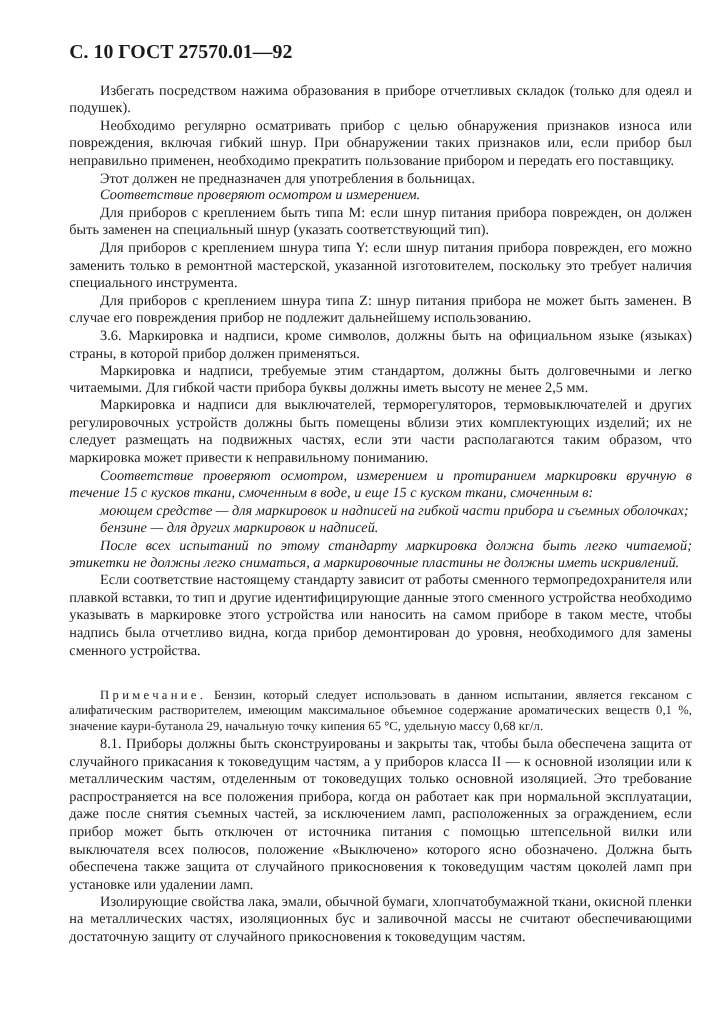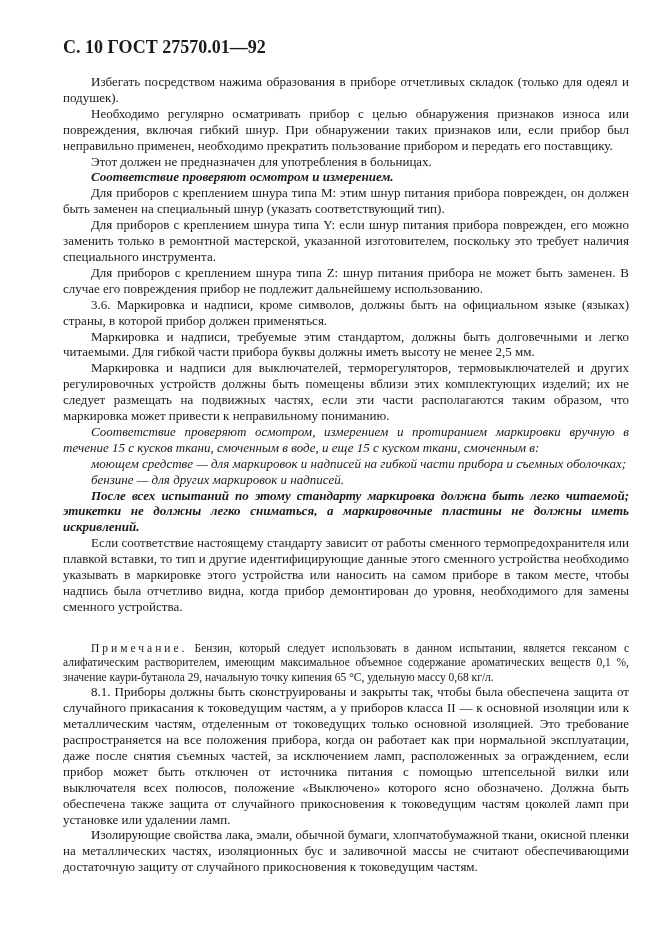--- a/index.html
+++ b/index.html
@@ -1,40 +1,40 @@
 <!DOCTYPE html>
 <html><head>
 <meta charset="utf-8">
 <style>
   html, body { margin: 0; padding: 0; background: #ffffff; }
   body { width: 661px; height: 936px; position: relative; overflow: hidden;
          font-family: "Liberation Serif", "DejaVu Serif", serif; color: #1a1a1a; }
   .page { position: absolute; left: 63px; top: 38px; width: 566px; }
   .header { font-weight: bold; font-size: 18px; line-height: 18px; margin: 0 0 18px 0; }
   p { margin: 0; font-size: 13px; line-height: 15.9px; text-align: justify; text-indent: 28px; }
-  p.it { font-style: italic; font-weight: bold; }
+  p.it { font-style: italic; }
   p.it-hang { font-style: italic; text-indent: 28px; }
   p.it-sub { font-style: italic; text-indent: 28px; }
   .note { font-size: 11.5px; line-height: 14.5px; text-align: justify; text-indent: 28px; margin-top: 26px; }
   .spaced { letter-spacing: 3px; }
   .amend { font-size: 13px; line-height: 16px; margin-top: 13px; text-indent: 28px; }
   .amend b { margin-left: 8px; }
   .section { font-weight: bold; font-size: 13.5px; line-height: 18px; text-align: center; margin-top: 36px; margin-bottom: 14px; }
 </style>
 </head>
 <body>
 
 <div class="page">
   <div class="header">С. 10 ГОСТ 27570.01—92</div>
 
   <p>Избегать посредством нажима образования в приборе отчетливых складок (только для одеял и подушек).</p>
   <p>Необходимо регулярно осматривать прибор с целью обнаружения признаков износа или повреждения, включая гибкий шнур. При обнаружении таких признаков или, если прибор был неправильно применен, необходимо прекратить пользование прибором и передать его поставщику.</p>
   <p>Этот должен не предназначен для употребления в больницах.</p>
   <p class="it">Соответствие проверяют осмотром и измерением.</p>
-  <p>Для приборов с креплением шнура типа M: этим шнур питания прибора поврежден, он должен быть заменен на специальный шнур (указать соответствующий тип).</p>
+  <p>Для приборов с креплением быть типа M: если шнур питания прибора поврежден, он должен быть заменен на специальный шнур (указать соответствующий тип).</p>
   <p>Для приборов с креплением шнура типа Y: если шнур питания прибора поврежден, его можно заменить только в ремонтной мастерской, указанной изготовителем, поскольку это требует наличия специального инструмента.</p>
   <p>Для приборов с креплением шнура типа Z: шнур питания прибора не может быть заменен. В случае его повреждения прибор не подлежит дальнейшему использованию.</p>
   <p>3.6. Маркировка и надписи, кроме символов, должны быть на официальном языке (языках) страны, в которой прибор должен применяться.</p>
   <p>Маркировка и надписи, требуемые этим стандартом, должны быть долговечными и легко читаемыми. Для гибкой части прибора буквы должны иметь высоту не менее 2,5 мм.</p>
   <p>Маркировка и надписи для выключателей, терморегуляторов, термовыключателей и других регулировочных устройств должны быть помещены вблизи этих комплектующих изделий; их не следует размещать на подвижных частях, если эти части располагаются таким образом, что маркировка может привести к неправильному пониманию.</p>
   <p class="it-hang">Соответствие проверяют осмотром, измерением и протиранием маркировки вручную в течение 15 с кусков ткани, смоченным в воде, и еще 15 с куском ткани, смоченным в:</p>
   <p class="it-sub">моющем средстве — для маркировок и надписей на гибкой части прибора и съемных оболочках;</p>
   <p class="it-sub">бензине — для других маркировок и надписей.</p>
   <p class="it">После всех испытаний по этому стандарту маркировка должна быть легко читаемой; этикетки не должны легко сниматься, а маркировочные пластины не должны иметь искривлений.</p>
   <p>Если соответствие настоящему стандарту зависит от работы сменного термопредохранителя или плавкой вставки, то тип и другие идентифицирующие данные этого сменного устройства необходимо указывать в маркировке этого устройства или наносить на самом приборе в таком месте, чтобы надпись была отчетливо видна, когда прибор демонтирован до уровня, необходимого для замены сменного устройства.</p>

